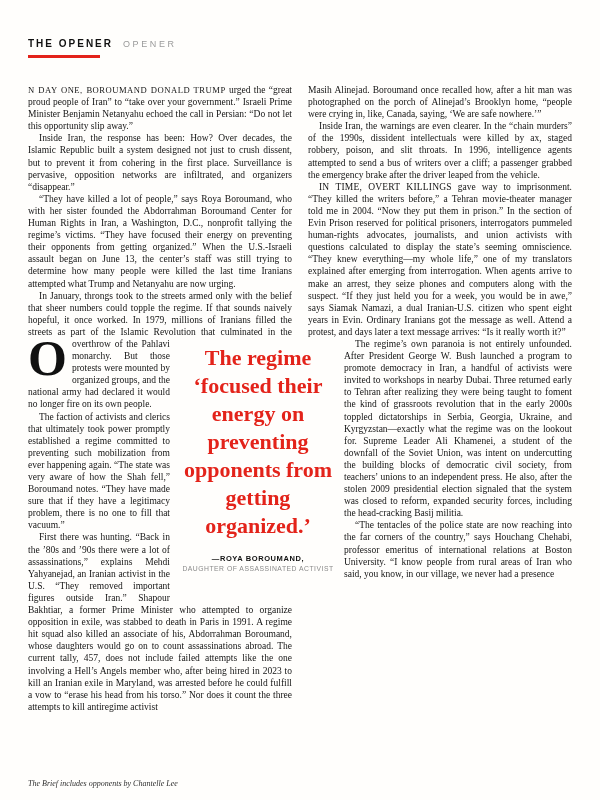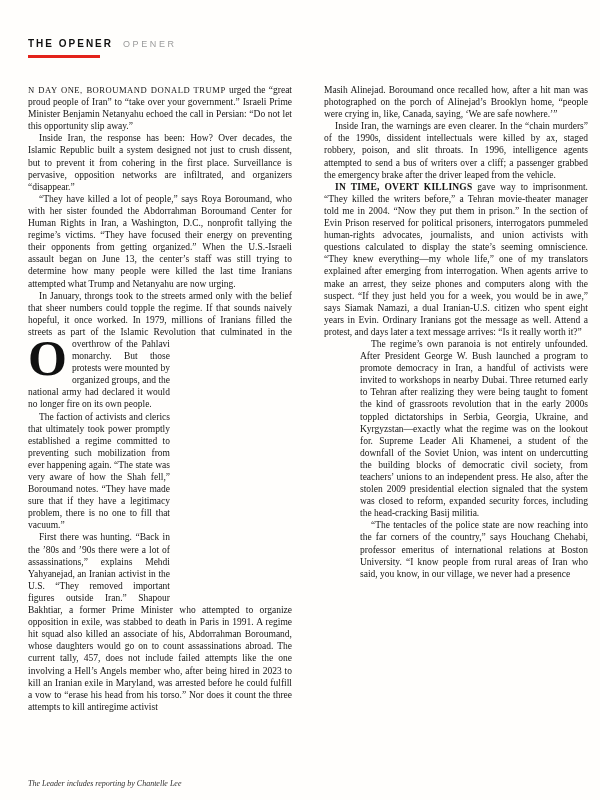--- a/index.html
+++ b/index.html
@@ -15,29 +15,29 @@
   .h-brief { font-weight:bold; font-size:10px; letter-spacing:2px; color:#111; }
   .h-opener { font-size:9px; letter-spacing:2.6px; color:#9a9a9a; margin-left:10px;margin-top:40px; }
   .h-rule { width:72px; height:3px; background:var(--accent); margin-top:4px; }
   
   .col {
     position:absolute; top:84px; width:264px; height:690px; overflow:hidden;
     font-size:9.5px; line-height:12.1px; text-align:justify;
     -webkit-hyphens:auto; hyphens:auto;
   }
   .col-left { left:28px; }
-  .col-right { left:324px; }
+  .col-right { left:308px; }
   .col p { margin:0; text-indent:11px; }
   .col p.noindent { text-indent:0; }
   .dropcap {
     float:left; font-size:50px; line-height:39px; font-weight:bold;
     padding:1px 5px 0 0; color:#111;
   }
   .lead-caps { font-size:8.6px; letter-spacing:0.5px; }
-  .lead2 { font-weight:bold; letter-spacing:0.2px; }
+  .lead2 { font-weight:normal; letter-spacing:0.2px; }
   
   .push-l { float:right; width:0; height:254px; }
   .spacer-l { float:right; clear:right; width:122px; height:262px; }
   .push-r { float:left; width:0; height:254px; }
   .spacer-r { float:left; clear:left; width:36px; height:262px; }
   
   .pullquote { position:absolute; left:176px; top:344px; width:164px; text-align:center; }
   .pq-text {
     font-family:"Liberation Serif", serif; font-weight:bold;
     font-size:22px; line-height:28px; color:var(--accent);
@@ -80,16 +80,21 @@
   <div class="col col-right">
     <div class="push-r"></div>
     <div class="spacer-r"></div>
     <p class="noindent">Masih Alinejad. Boroumand once recalled how, after a hit man was photographed on the porch of Alinejad’s Brooklyn home, “people were crying in, like, Canada, saying, ‘We are safe nowhere.’”</p>
     <p>Inside Iran, the warnings are even clearer. In the “chain murders” of the 1990s, dissident intellectuals were killed by ax, staged robbery, poison, and slit throats. In 1996, intelligence agents attempted to send a bus of writers over a cliff; a passenger grabbed the emergency brake after the driver leaped from the vehicle.</p>
     <p><strong class="lead2">IN TIME, OVERT KILLINGS</strong><span> gave way to imprisonment. “They killed the writers before,” a Tehran movie-theater manager told me in 2004. “Now they put them in prison.” In the section of Evin Prison reserved for political prisoners, interrogators pummeled human-rights advocates, journalists, and union activists with questions calculated to display the state’s seeming omniscience. “They knew everything—my whole life,” one of my translators explained after emerging from interrogation. When agents arrive to make an arrest, they seize phones and computers along with the suspect. “If they just held you for a week, you would be in awe,” says Siamak Namazi, a dual Iranian-U.S. citizen who spent eight years in Evin. Ordinary Iranians got the message as well. Attend a protest, and days later a text message arrives: “Is it really worth it?”</span></p>
     <p>The regime’s own paranoia is not entirely unfounded. After President George W. Bush launched a program to promote democracy in Iran, a handful of activists were invited to workshops in nearby Dubai. Three returned early to Tehran after realizing they were being taught to foment the kind of grassroots revolution that in the early 2000s toppled dictatorships in Serbia, Georgia, Ukraine, and Kyrgyzstan—exactly what the regime was on the lookout for. Supreme Leader Ali Khamenei, a student of the downfall of the Soviet Union, was intent on undercutting the building blocks of democratic civil society, from teachers’ unions to an independent press. He also, after the stolen 2009 presidential election signaled that the system was closed to reform, expanded security forces, including the head-cracking Basij militia.</p>
     <p>“The tentacles of the police state are now reaching into the far corners of the country,” says Houchang Chehabi, professor emeritus of international relations at Boston University. “I know people from rural areas of Iran who said, you know, in our village, we never had a presence</p>
   </div>
 
+  <div class="pullquote">
+    <div class="pq-text">The regime ‘focused their energy on preventing opponents from getting organized.’</div>
+    <div class="pq-name">—ROYA BOROUMAND,</div>
+    <div class="pq-title">DAUGHTER OF ASSASSINATED ACTIVIST</div>
+  </div>
 
-  <div class="footer">The Leader includes reporting by Chantelle Lee</div>
+  <div class="footer">The Brief includes opponents by Chantelle Lee</div>
 
 </div>
 
 </body></html>

